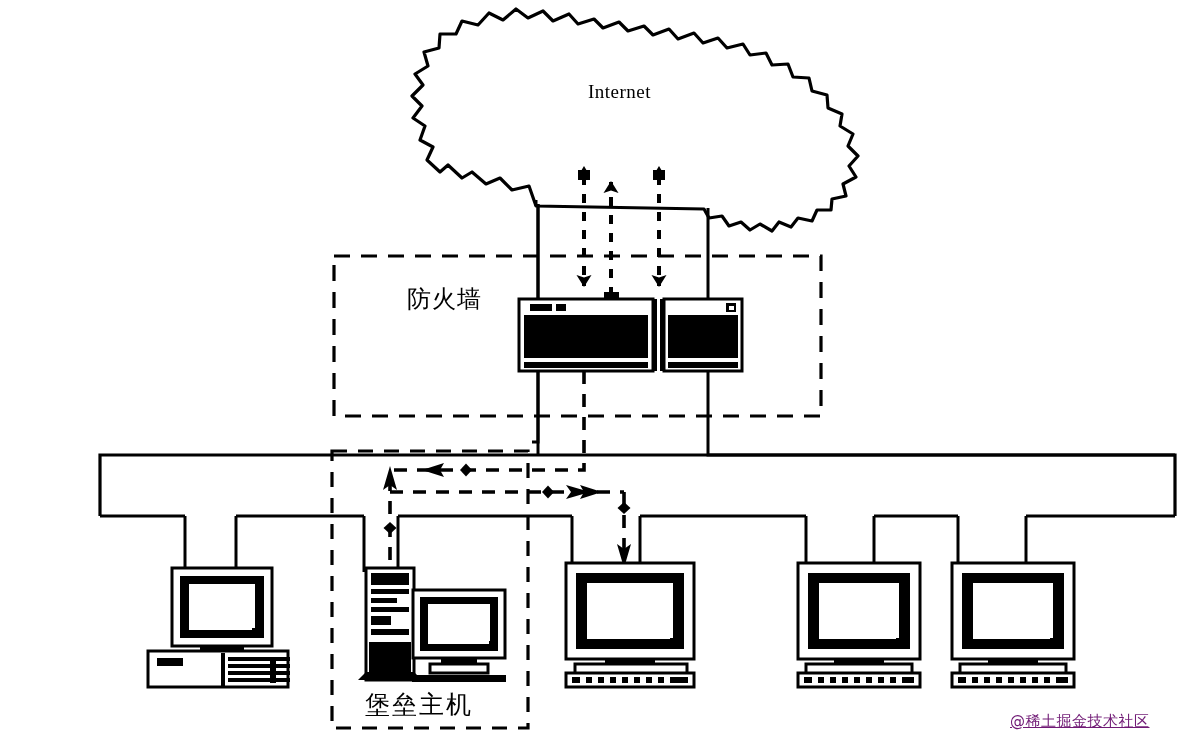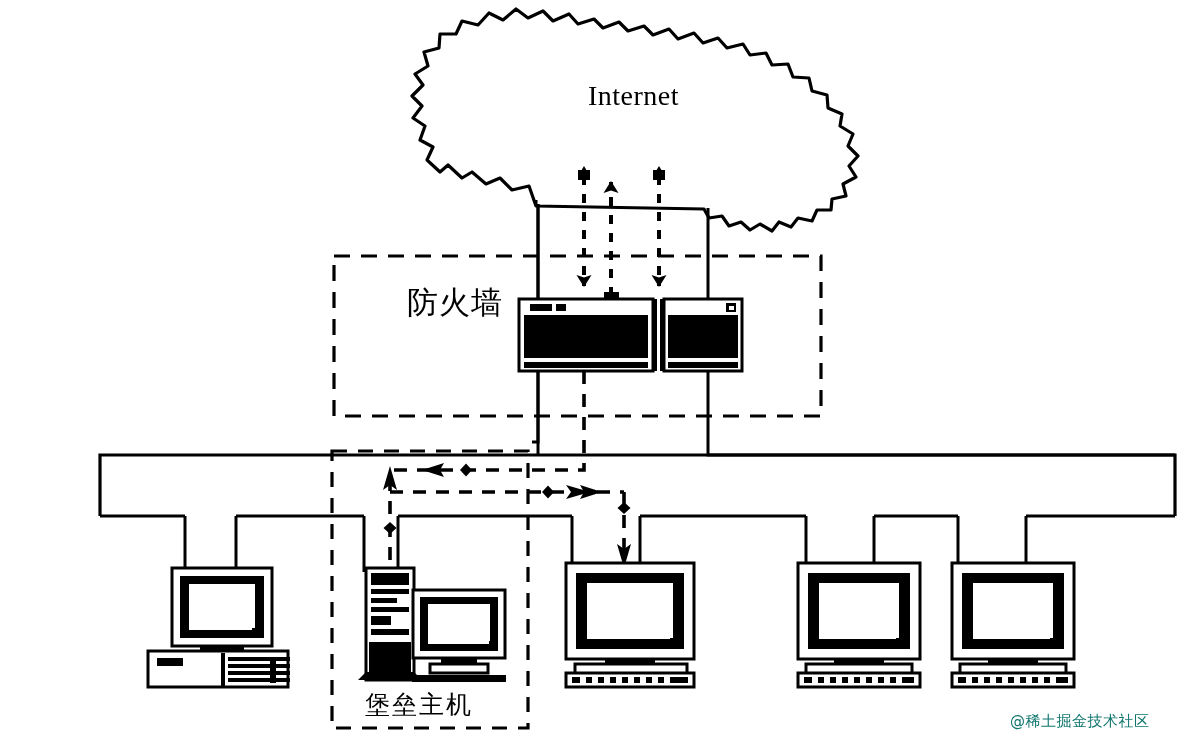--- a/index.html
+++ b/index.html
@@ -29,44 +29,45 @@
   .lbl {
     position: absolute;
     white-space: nowrap;
     color: #000000;
     line-height: 1;
   }
   #internet-label {
     left: 588px;
     top: 82px;
     font-family: "Liberation Serif", "DejaVu Serif", serif;
-    font-size: 28px;
+    font-size: 19px;
     letter-spacing: 0.5px;
   }
   #firewall-label {
     left: 407px;
     top: 287px;
     font-family: "DejaVu Sans", "Liberation Sans", sans-serif;
-    font-size: 31px;
+    font-size: 24px;
     letter-spacing: 1px;
   }
   #bastion-label {
     left: 365px;
     top: 692px;
     font-family: Liberation Sans, sans-serif;
     font-size: 25px;
     letter-spacing: 2px;
   }
   #watermark-label {
     left: 1010px;
     top: 714px;
     font-family: "DejaVu Sans", "Liberation Sans", sans-serif;
     font-size: 15px;
-    color: #0f766e;
+    color: #701a75;
     letter-spacing: 0.5px;
+    text-decoration: underline;
   }
 </style>
 </head>
 <body>
 
 <div id="diagram-root">
 
   <svg id="diagram-svg" viewBox="0 0 1200 754" xmlns="http://www.w3.org/2000/svg">
 
     <defs>

